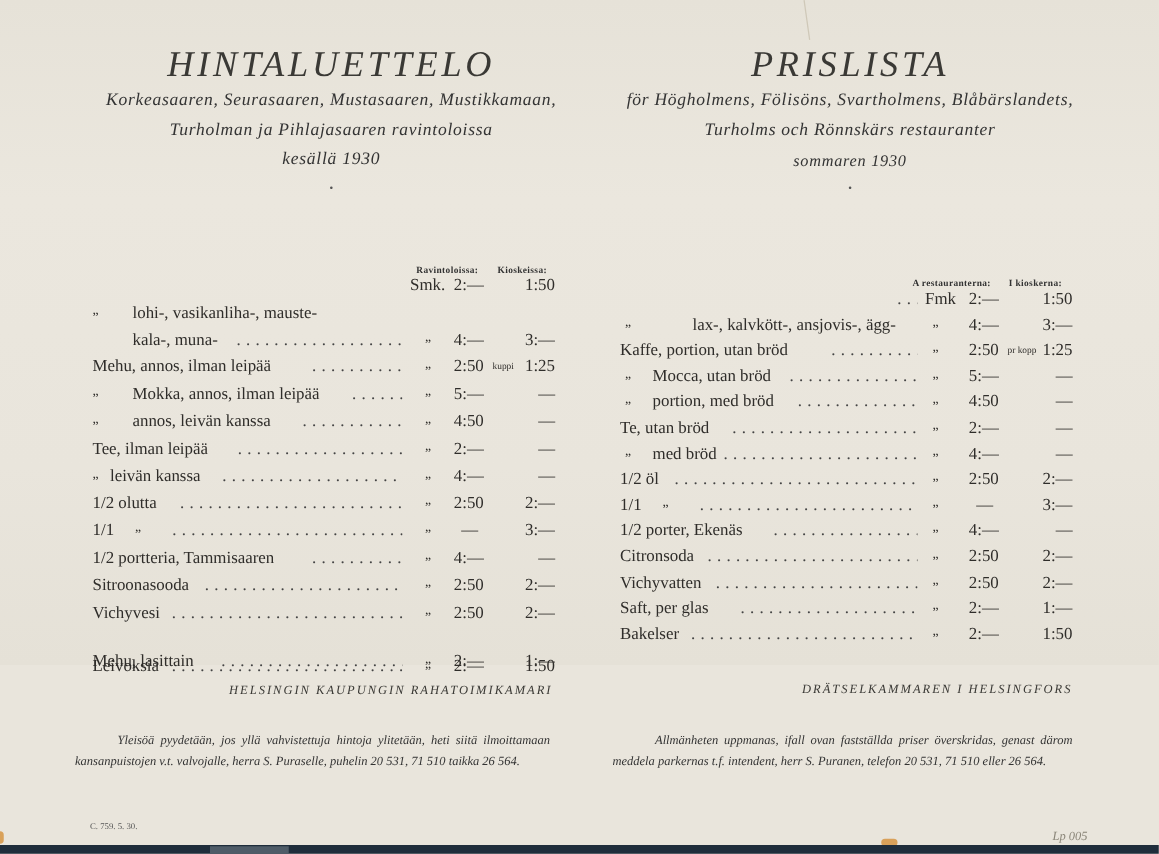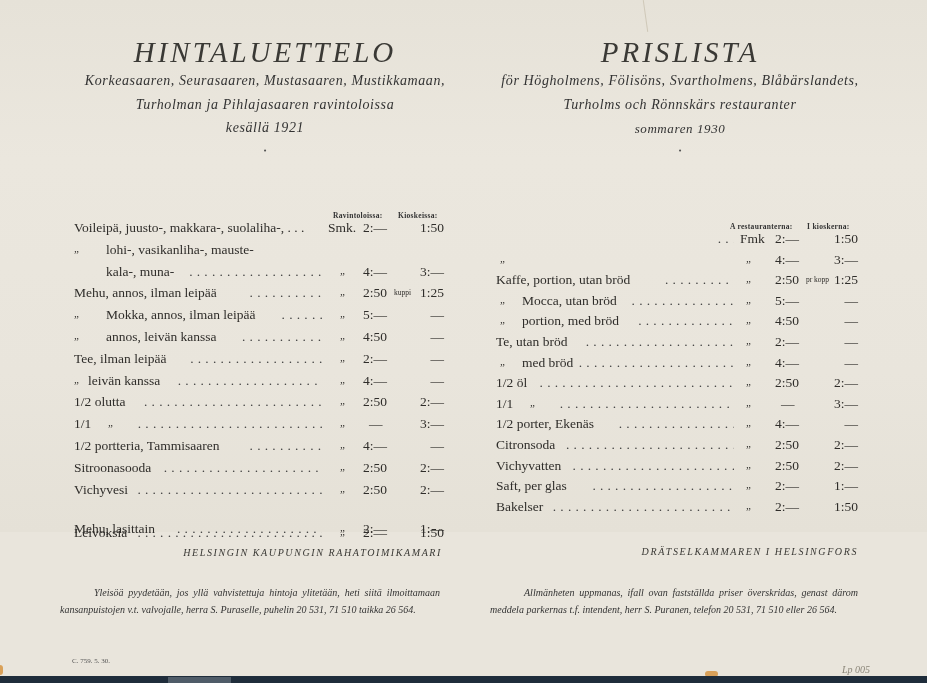--- a/index.html
+++ b/index.html
@@ -67,27 +67,26 @@
 </head>
 <body>
 
 <div class="paper">
   <div class="fold"></div>
 
   <div class="col fi">
     <div class="title">HINTALUETTELO</div>
     <div class="sub" style="top:73px">Korkeasaaren, Seurasaaren, Mustasaaren, Mustikkamaan,</div>
     <div class="sub" style="top:97px">Turholman ja Pihlajasaaren ravintoloissa</div>
-    <div class="sub" style="top:120px">kesällä 1921</div>
+    <div class="sub" style="top:120px">kesällä 1930</div>
     <div class="dot" style="top:147px">•</div>
     <div class="colhead" style="top:211px; left:273px">Ravintoloissa:</div>
     <div class="colhead" style="top:211px; left:338px">Kioskeissa:</div>
     <div class="rows" id="fi-rows" style="top:220px">
         <div class="row" style="top: 0px;">
-          <span class="name" style="left: 14px;">Voileipä, juusto-, makkara-, suolaliha-, . . .</span>
           <span class="unit" style="left: 268px;">Smk.</span>
           <span class="p1" style="left: 303px;">2:—</span>
           <span class="p2" style="right: 26px;">1:50</span>
         </div>
         <div class="row" style="top: 21.8px;">
           <span class="ditto" style="left: 14px;">„</span>
           <span class="name" style="left: 46px;">lohi-, vasikanliha-, mauste-</span>
           <span class="p1" style="left: 303px;"></span>
           <span class="p2" style="right: 26px;"></span>
         </div>
@@ -203,20 +202,21 @@
     <div class="colhead" style="top:222px; left:325px">I kioskerna:</div>
     <div class="rows" id="sv-rows" style="top:231px">
         <div class="row" style="top: 0px;">
           <span class="leader" style="left: 235.8px; width: 16.2px;">...................................</span>
           <span class="unit" style="left: 258px;">Fmk</span>
           <span class="p1" style="left: 293px;">2:—</span>
           <span class="p2" style="right: 20px;">1:50</span>
         </div>
         <div class="row" style="top: 20.6px;">
           <span class="ditto" style="left: 18px;">„</span>
+          <span class="name" style="left: 72px;">lax-, kalvkött-, ansjovis-, ägg-</span>
           <span class="leader" style="left: 287.2px; width: 0px;">...................................</span>
           <span class="unit ditto" style="left: 264px;">„</span>
           <span class="p1" style="left: 293px;">4:—</span>
           <span class="p2" style="right: 20px;">3:—</span>
         </div>
         <div class="row" style="top: 41.2px;">
           <span class="name" style="left: 14px; text-align: center;">Kaffe, portion, utan bröd</span>
           <span class="leader" style="left: 183px; width: 69px;">...................................</span>
           <span class="unit ditto" style="left: 264px;">„</span>
           <span class="p1" style="left: 293px;">2:50</span>

